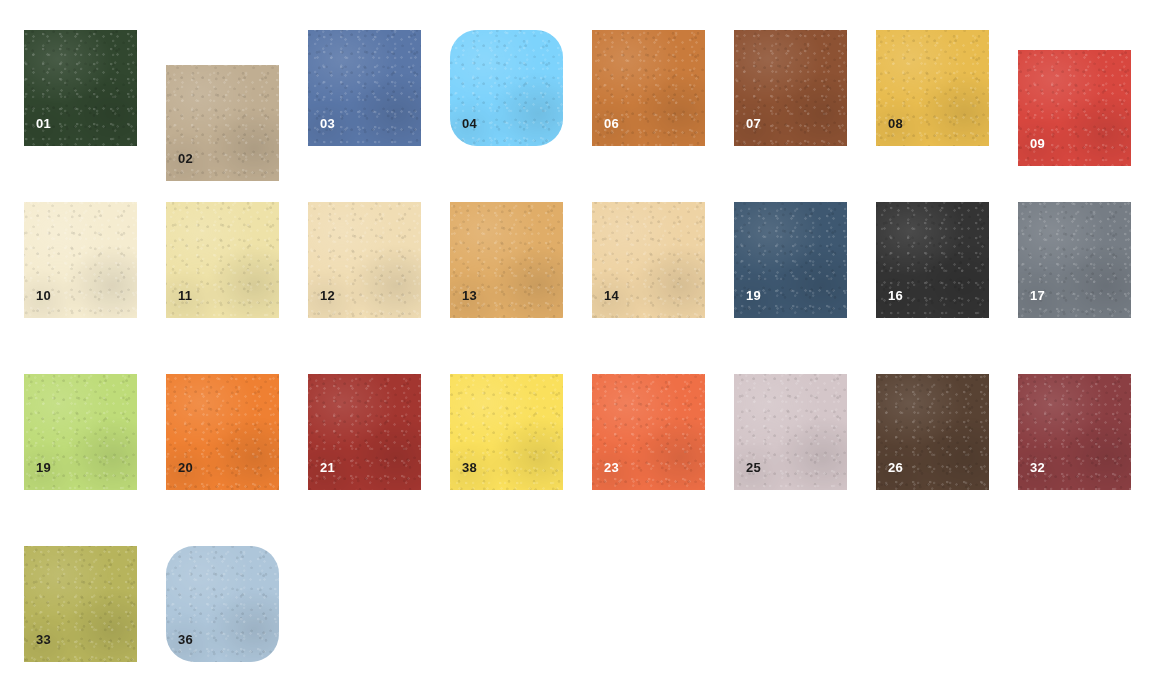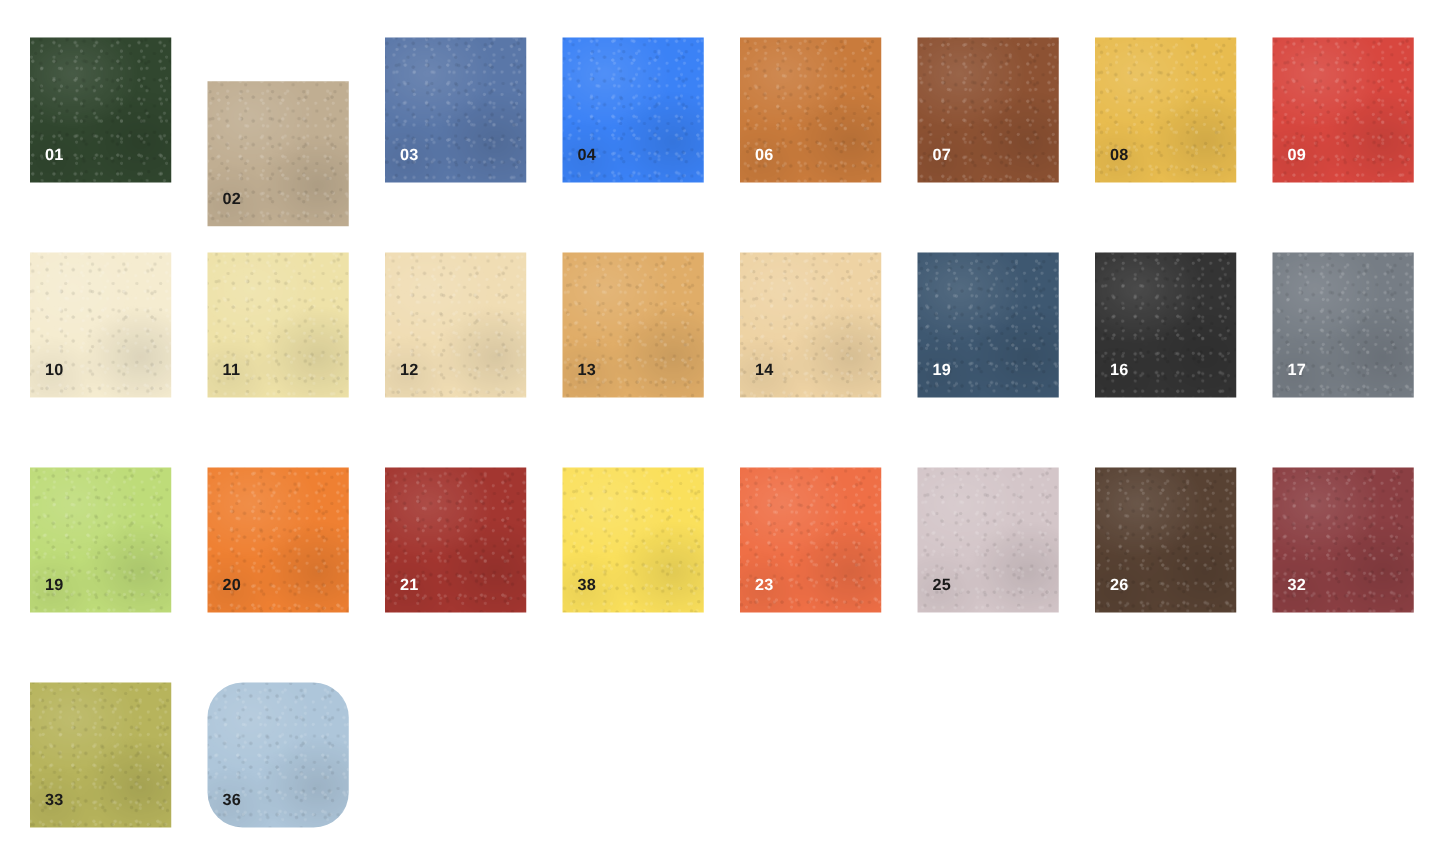--- a/index.html
+++ b/index.html
@@ -94,41 +94,41 @@
     <div class="swatch" title="taupe khaki" style="background: rgb(192, 174, 146); margin-top: 35px;">
       <span class="sheen"></span>
       <span class="grain" style="background-position: 7px 11px;"></span>
       <span class="swatch-label dark">02</span>
     </div>
     <div class="swatch" title="denim steel blue" style="background: rgb(90, 119, 168);">
       <span class="sheen"></span>
       <span class="grain" style="background-position: 14px 3px;"></span>
       <span class="swatch-label light">03</span>
     </div>
-    <div class="swatch" title="pale spring green" style="background: #3b82f6;">
+    <div class="swatch" title="pale spring green" style="background: #7dd3fc; border-radius: 27px;">
       <span class="sheen"></span>
       <span class="grain" style="background-position: 4px 14px;"></span>
       <span class="swatch-label dark">04</span>
     </div>
     <div class="swatch" title="cognac tan" style="background: rgb(201, 123, 60);">
       <span class="sheen"></span>
       <span class="grain" style="background-position: 11px 6px;"></span>
       <span class="swatch-label light">06</span>
     </div>
     <div class="swatch" title="medium brown" style="background: rgb(141, 82, 51);">
       <span class="sheen"></span>
       <span class="grain" style="background-position: 1px 17px;"></span>
       <span class="swatch-label light">07</span>
     </div>
     <div class="swatch" title="golden yellow" style="background: rgb(232, 188, 79);">
       <span class="sheen"></span>
       <span class="grain" style="background-position: 8px 9px;"></span>
       <span class="swatch-label dark">08</span>
     </div>
-    <div class="swatch" title="bright red" style="background: rgb(216, 71, 63);">
+    <div class="swatch" title="bright red" style="background: rgb(216, 71, 63); margin-top: 20px;">
       <span class="sheen"></span>
       <span class="grain" style="background-position: 15px 1px;"></span>
       <span class="swatch-label light">09</span>
     </div>
     <div class="swatch" title="ivory cream" style="background: rgb(245, 236, 208);">
       <span class="sheen"></span>
       <span class="grain" style="background-position: 5px 12px;"></span>
       <span class="swatch-label dark">10</span>
     </div>
     <div class="swatch" title="butter yellow" style="background: rgb(238, 226, 168);">

